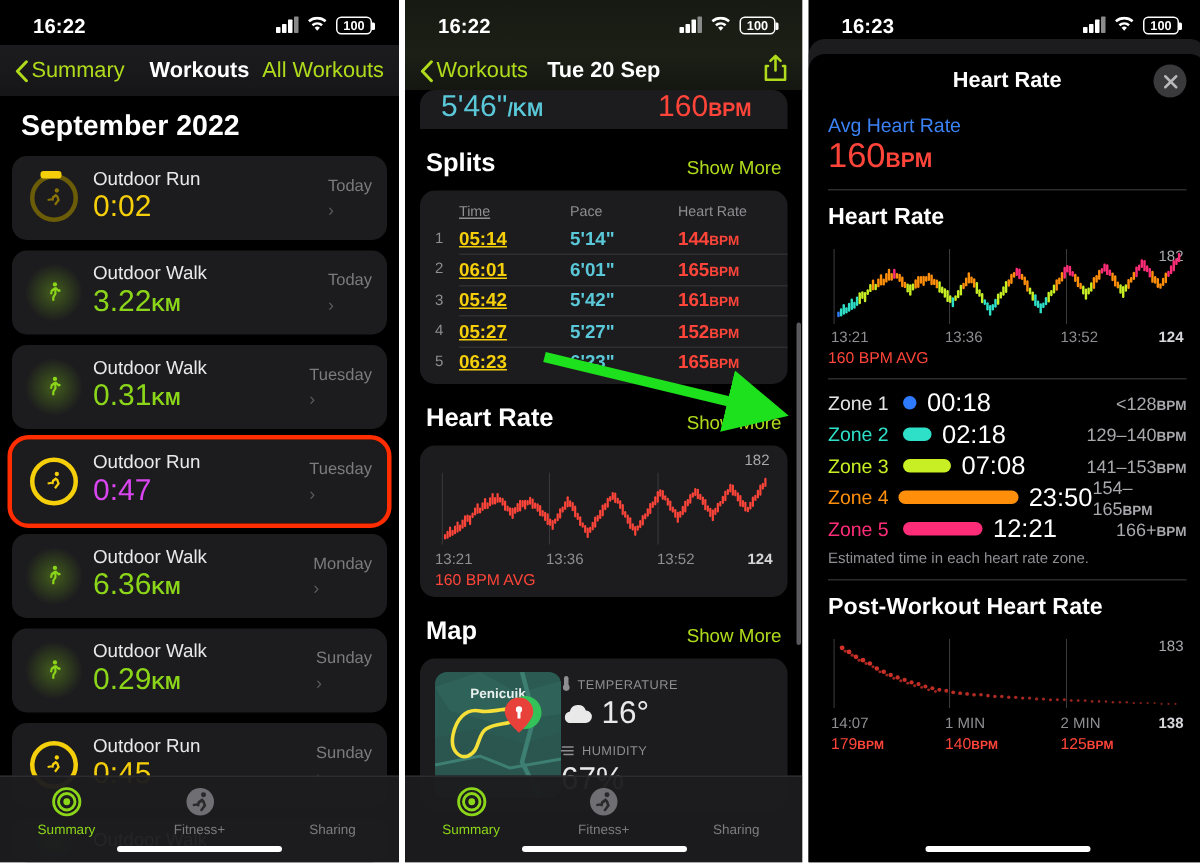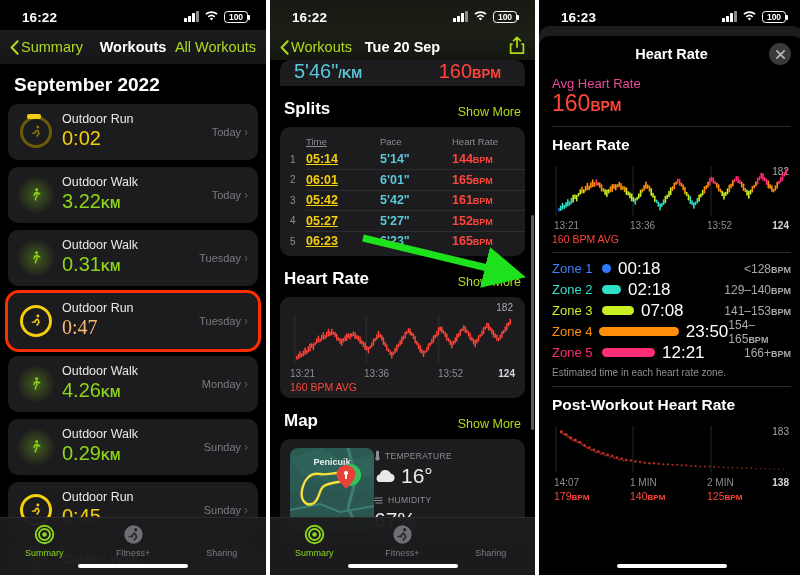--- a/index.html
+++ b/index.html
@@ -72,24 +72,24 @@
   .ring { position:absolute; inset:2px; border-radius:50%; border:3px solid; }
   .ring.run { border-color:#f5cf0a; }
   .ring.run.dim { border-color:#6b5c08; }
   .glow { position:absolute; inset:-2px; border-radius:50%; }
   .glow.walk { background: radial-gradient(circle, rgba(140,214,26,.35) 0%, rgba(140,214,26,0) 68%); }
   .fig { position:absolute; left:50%; top:50%; transform:translate(-50%,-50%); }
   .wk-texts { display:flex; flex-direction:column; justify-content:center; }
   .wk-type { color:#e9e9ea; font-size:12.5px; line-height:15px; }
   .wk-val { font-size:20px; line-height:23px; font-weight:400; }
   .wk-val.run { color:#f5cf0a; }
-  .wk-val.runsel { color:#fdba74;font-family:Liberation Serif, serif; }
+  .wk-val.runsel { color:#d946ef; }
   .wk-val.walk { color:#8cd61a; }
   .wk-unit { font-size:12.5px; font-weight:bold; }
-  .wk-when { margin-left:auto; color:#7c7c80; font-size:11px; display:flex; align-items:center; gap:3px;}
+  .wk-when { margin-left:auto; color:#7c7c80; font-size:11px; display:flex; gap:3px;flex-direction:column;}
   .wk-when .c { color:#5a5a5e; font-size:12px; }
 
   
   .tabbar {
     position:absolute; left:0; right:0; bottom:0; height:58px;
     background: rgba(28,28,30,.96);
     display:flex; align-items:flex-start; padding-top:6px;
     border-top: .5px solid #2c2c2e;
   }
   .tab { flex:1; display:flex; flex-direction:column; align-items:center; gap:3px; }
@@ -142,21 +142,21 @@
     position:absolute; left:0; right:0; top:26px; bottom:0;
     background:#1c1c1e; border-radius:11px 11px 0 0;
   }
   .sheet-inner { position:absolute; left:0; right:0; top:10px; bottom:0; background:#000; border-radius:11px 11px 0 0; padding: 0 13px; }
   .sheet-head { height:36px; display:flex; align-items:center; justify-content:center; position:relative; }
   .sheet-title { color:#fff; font-size:14.5px; font-weight:bold; }
   .close-btn {
     position:absolute; right:0; top:7px; width:22px; height:22px; border-radius:50%;
     background:#3a3a3c; display:flex; align-items:center; justify-content:center;
   }
-  .r-label { color:#ec4899; font-size:13px; margin-top:4px; }
+  .r-label { color:#3b82f6; font-size:13px; margin-top:4px; }
   .r-big { color:#ff453a; font-size:23px; font-weight:400; margin-top:-1px; }
   .r-big .u { font-size:14px; font-weight:bold; }
   .r-divider { height:.5px; background:#2c2c2e; margin:9px 0 0 0; }
   .r-sec { color:#fff; font-size:15.5px; font-weight:bold; margin-top:9px; }
   .r-plot { position:relative; height:56px; margin-top:10px; }
   .r-plot svg { display:block; width:100%; height:100%; }
   .r-max { position:absolute; right:2px; top:-10px; color:#a8a8ad; font-size:10px; }
   .r-axis { position:relative; height:13px; }
   .r-axis span { position:absolute; color:#8e8e93; font-size:10px; }
   .r-avg { color:#ff453a; font-size:10.5px; }
@@ -295,21 +295,21 @@
       <div class="wk-card">
         <div class="wk-icon">
           <div class="glow walk"></div>
           <svg class="fig" width="15" height="17" viewBox="0 0 24 24">
               <circle cx="13" cy="3.4" r="2.3" fill="#8cd61a"></circle>
               <path d="M12 6.6 8.6 9.3l-.9 4.4 2.2.4.6-3.1 1.8-1.2.1 3.3-2.3 3.6v4h2.3v-3.4l2.3-3.6-.2-4.3 2 2.1 2.6-.6-.4-2.1-2-.3-2.4-2.3z" fill="#8cd61a"></path>
             </svg>
         </div>
         <div class="wk-texts">
           <div class="wk-type">Outdoor Walk</div>
-          <div class="wk-val walk"><span>4.26</span><span class="wk-unit">KM</span></div>
+          <div class="wk-val walk"><span>6.36</span><span class="wk-unit">KM</span></div>
         </div>
         <div class="wk-when">
             <span>Monday</span>
             <span class="c">›</span>
           </div>
       </div>
 
       <div class="wk-card">
         <div class="wk-icon">
           <div class="glow walk"></div>
@@ -894,21 +894,21 @@
             <span style="left:78px">13:36</span>
             <span style="left:155px">13:52</span>
             <span style="right:2px;color:#d5d5da;font-weight:bold">124</span>
           </div>
           <div class="r-avg">160 BPM AVG</div>
         </div>
         <div class="r-divider" style="margin-top:7px"></div>
 
         <div style="margin-top:6px">
           <div class="zone-row">
-            <div class="zone-name" style="color:#3b82f6">Zone 1</div>
+            <div class="zone-name" style="color:#e5e5e5">Zone 1</div>
             <div class="zone-bar" style="background:#2f7bff;width:9px"></div>
             <div class="zone-time">00:18</div>
             <div class="zone-range"><span>&lt;128</span><span class="u">BPM</span></div>
           </div>
           <div class="zone-row">
             <div class="zone-name" style="color:#2fe0c8">Zone 2</div>
             <div class="zone-bar" style="background:#2fe0c8;width:19px"></div>
             <div class="zone-time">02:18</div>
             <div class="zone-range"><span>129–140</span><span class="u">BPM</span></div>
           </div>

